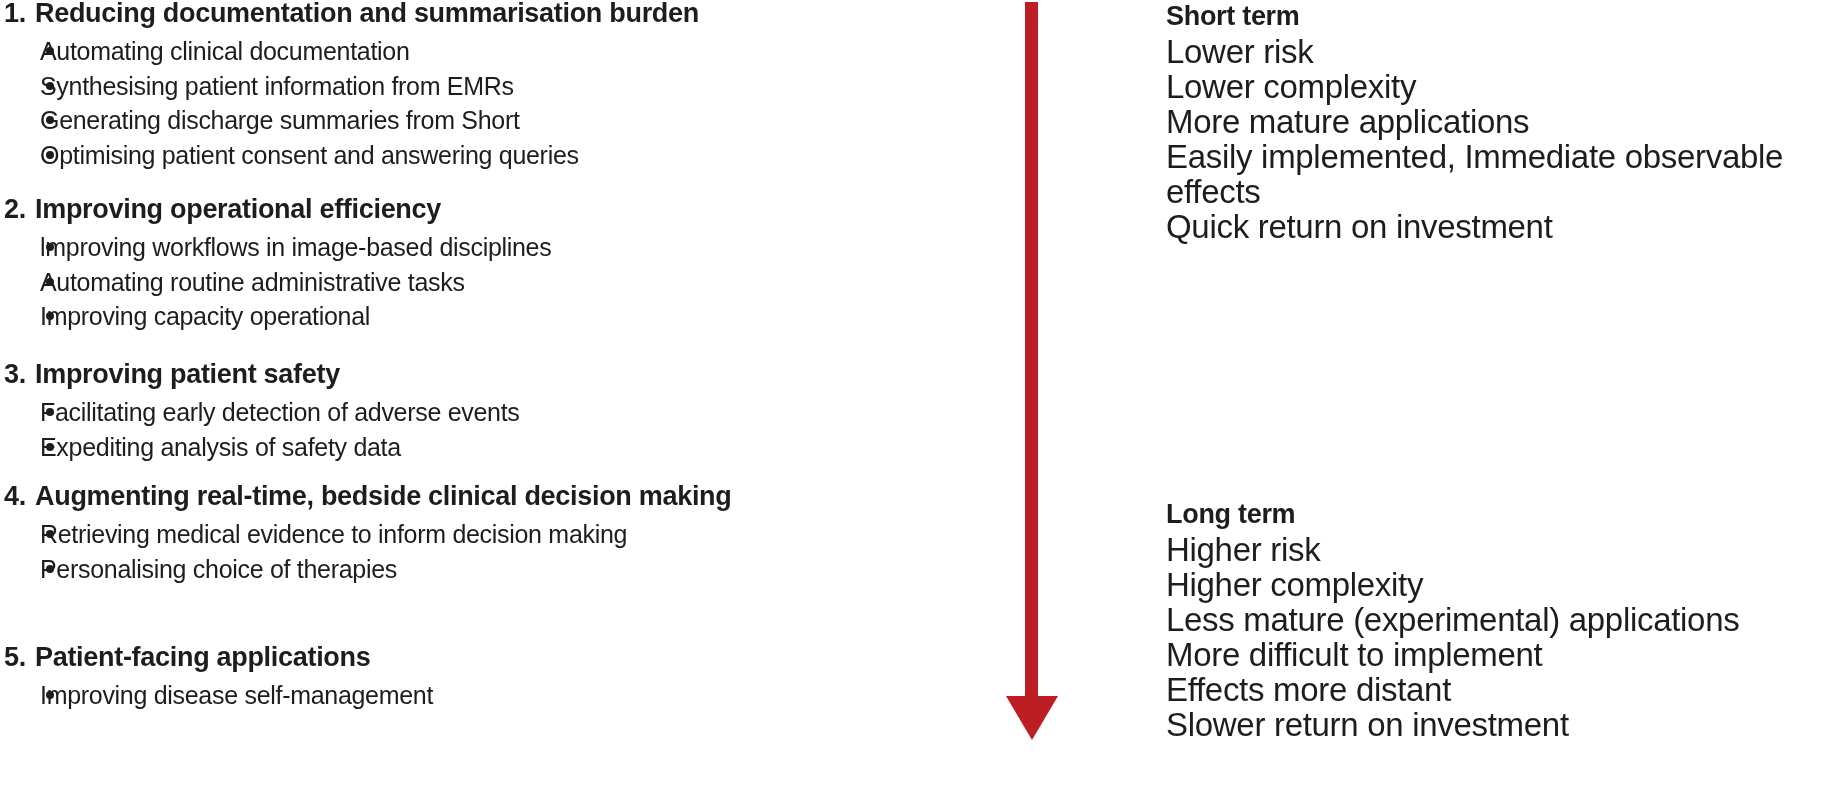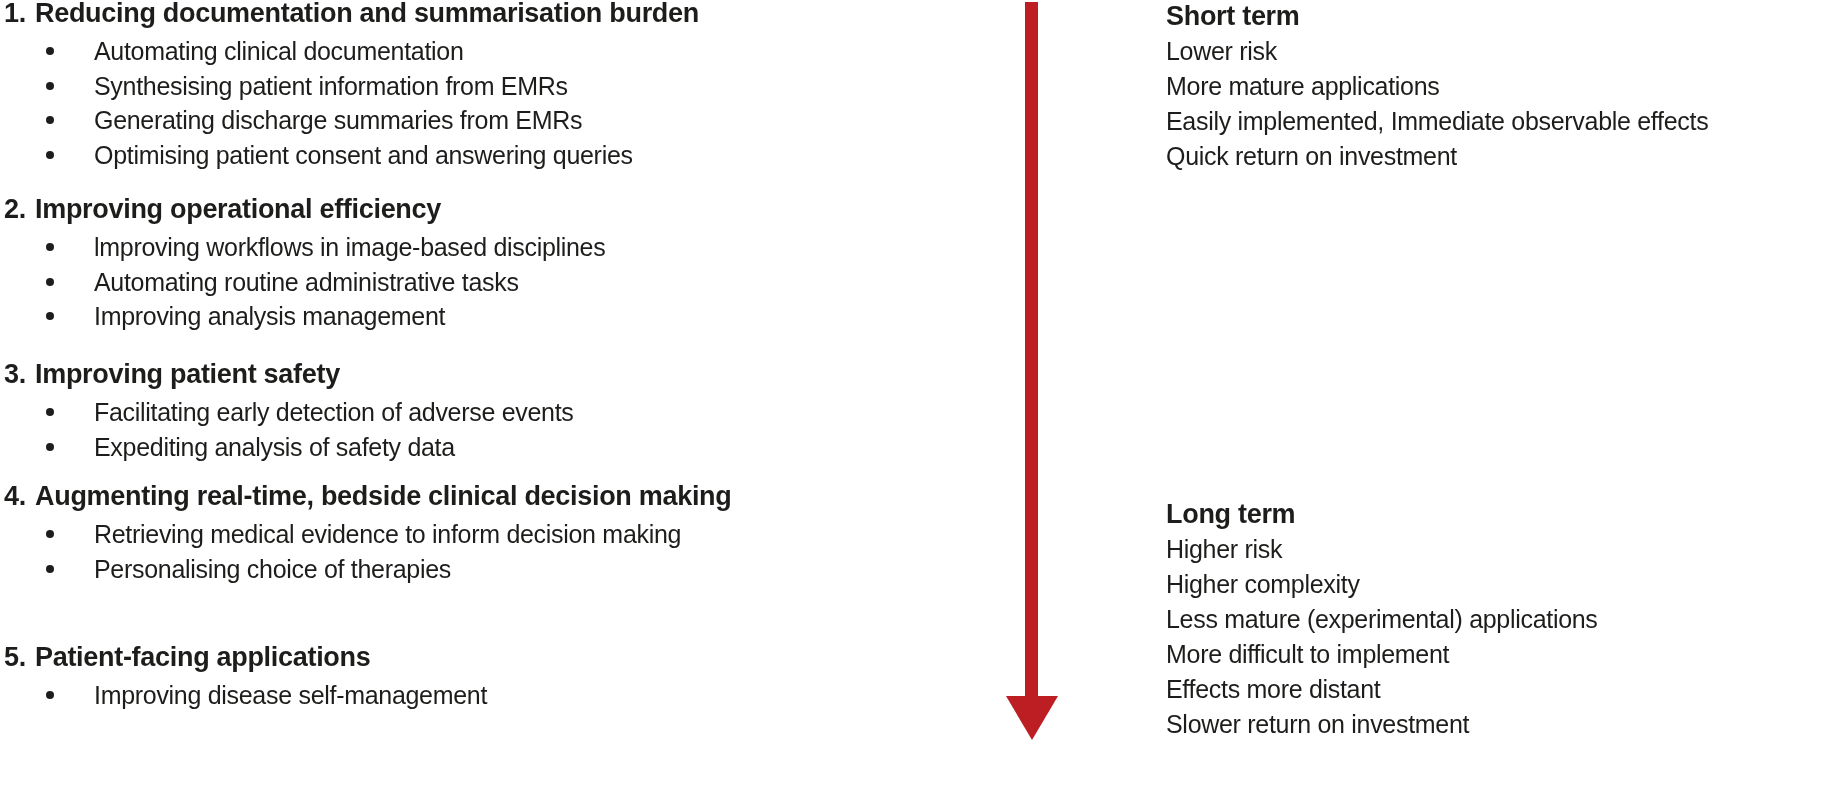--- a/index.html
+++ b/index.html
@@ -47,21 +47,21 @@
     box-sizing: border-box;
     flex: 0 0 35px;
   }
   .bullets {
     list-style: none;
     margin: 4px 0 0 0;
     padding: 0;
   }
   .bullets li {
     position: relative;
-    padding-left: 94px;
+    padding-left: 40px;
     font-size: 25px;
     line-height: 34.6px;
     letter-spacing: -0.3px;
   }
   .bullets li::before {
     content: "";
     position: absolute;
     left: 46px;
     top: 13px;
     width: 8px;
@@ -96,21 +96,21 @@
     left: 1166px;
     width: 660px;
   }
   .term-title {
     font-weight: bold;
     font-size: 27px;
     line-height: 35px;
     letter-spacing: -0.3px;
   }
   .term-item {
-    font-size: 25px;
+    font-size: 33px;
     line-height: 35px;
     letter-spacing: -0.3px;
   }
   .term-short { top: -1px; }
   .term-long  { top: 497px; }
 </style>
 </head>
 <body>
 
 <div class="canvas">
@@ -118,34 +118,34 @@
   <div class="left-col">
 
     <section class="sec" style="top:-4px">
       <div class="sec-head">
         <span class="num">1.</span>
         <span class="sec-title">Reducing documentation and summarisation burden</span>
       </div>
       <ul class="bullets">
         <li>Automating clinical documentation</li>
         <li>Synthesising patient information from EMRs</li>
-        <li>Generating discharge summaries from EMRs</li>
+        <li>Generating discharge summaries from Short</li>
         <li>Optimising patient consent and answering queries</li>
       </ul>
     </section>
 
     <section class="sec" style="top:192px">
       <div class="sec-head">
         <span class="num">2.</span>
         <span class="sec-title">Improving operational efficiency</span>
       </div>
       <ul class="bullets">
         <li>lmproving workflows in image-based disciplines</li>
         <li>Automating routine administrative tasks</li>
-        <li>Improving analysis management</li>
+        <li>Improving capacity operational</li>
       </ul>
     </section>
 
     <section class="sec" style="top:357px">
       <div class="sec-head">
         <span class="num">3.</span>
         <span class="sec-title">Improving patient safety</span>
       </div>
       <ul class="bullets">
         <li>Facilitating early detection of adverse events</li>
@@ -177,20 +177,21 @@
   </div>
 
   <div>
     <div class="arrow-shaft"></div>
     <div class="arrow-head"></div>
   </div>
 
   <div class="term-block term-short">
     <div class="term-title">Short term</div>
     <div class="term-item">Lower risk</div>
+    <div class="term-item">Lower complexity</div>
     <div class="term-item">More mature applications</div>
     <div class="term-item">Easily implemented, Immediate observable effects</div>
     <div class="term-item">Quick return on investment</div>
   </div>
 
   <div class="term-block term-long">
     <div class="term-title">Long term</div>
     <div class="term-item">Higher risk</div>
     <div class="term-item">Higher complexity</div>
     <div class="term-item">Less mature (experimental) applications</div>

